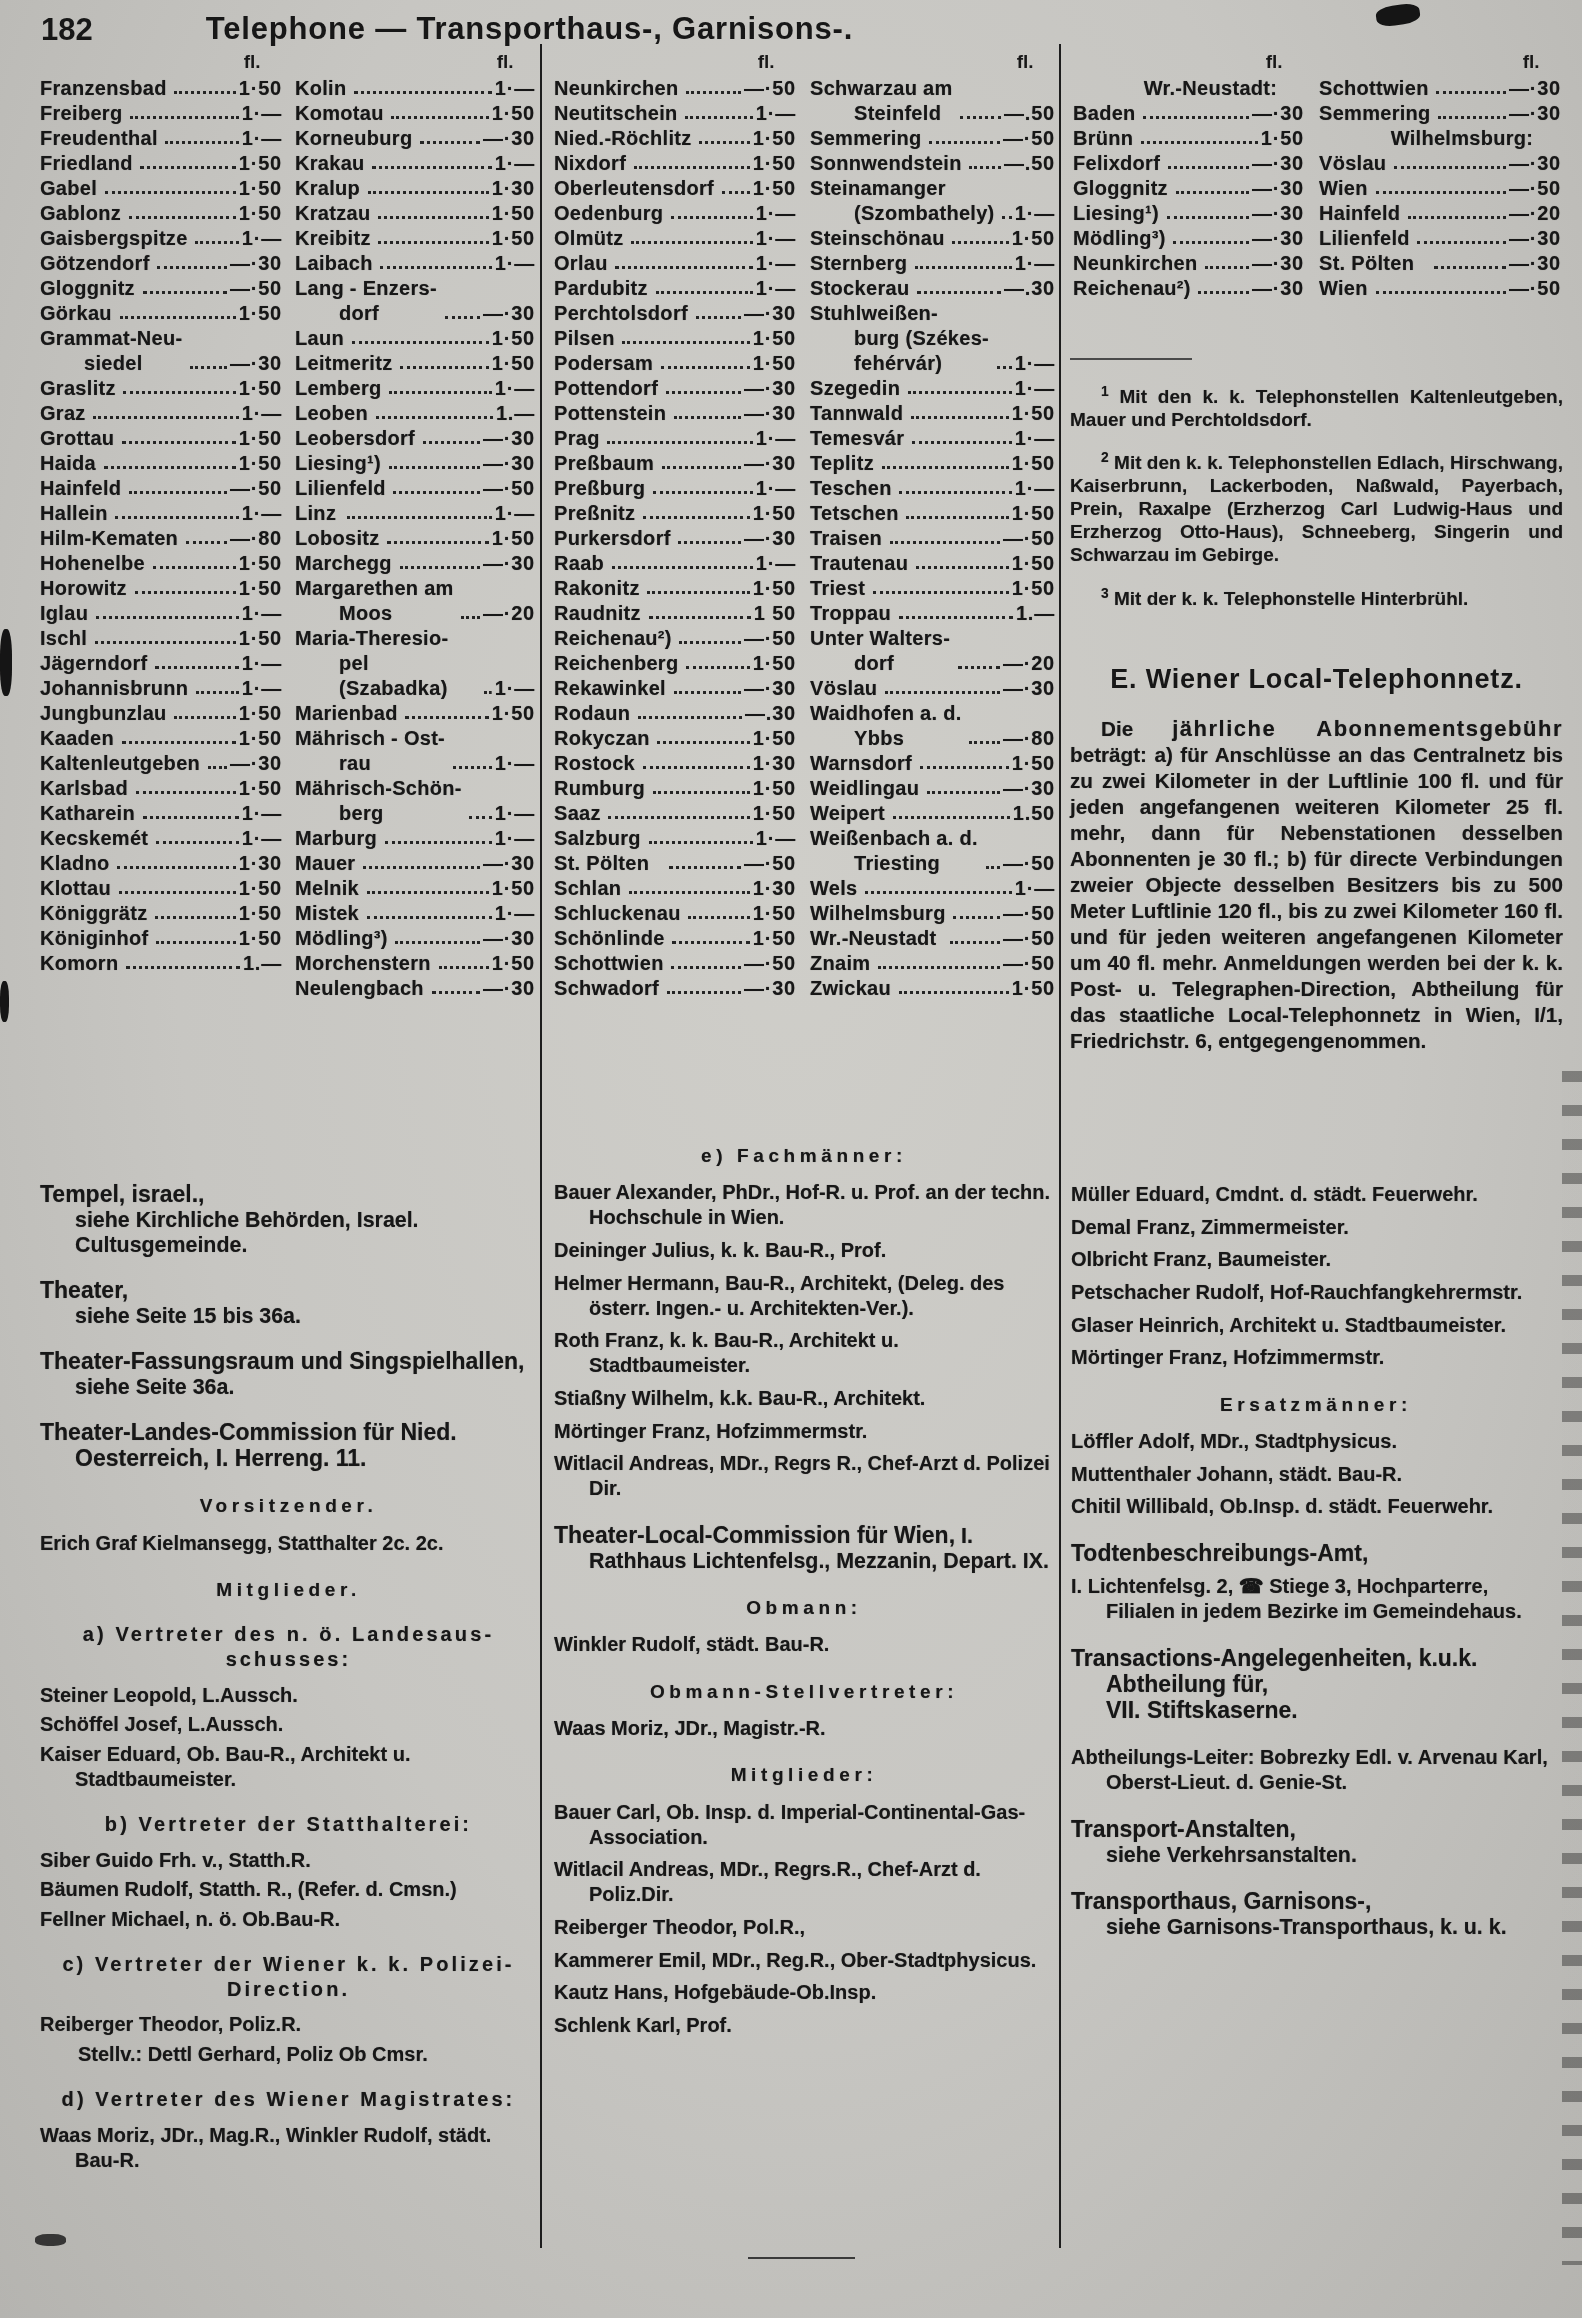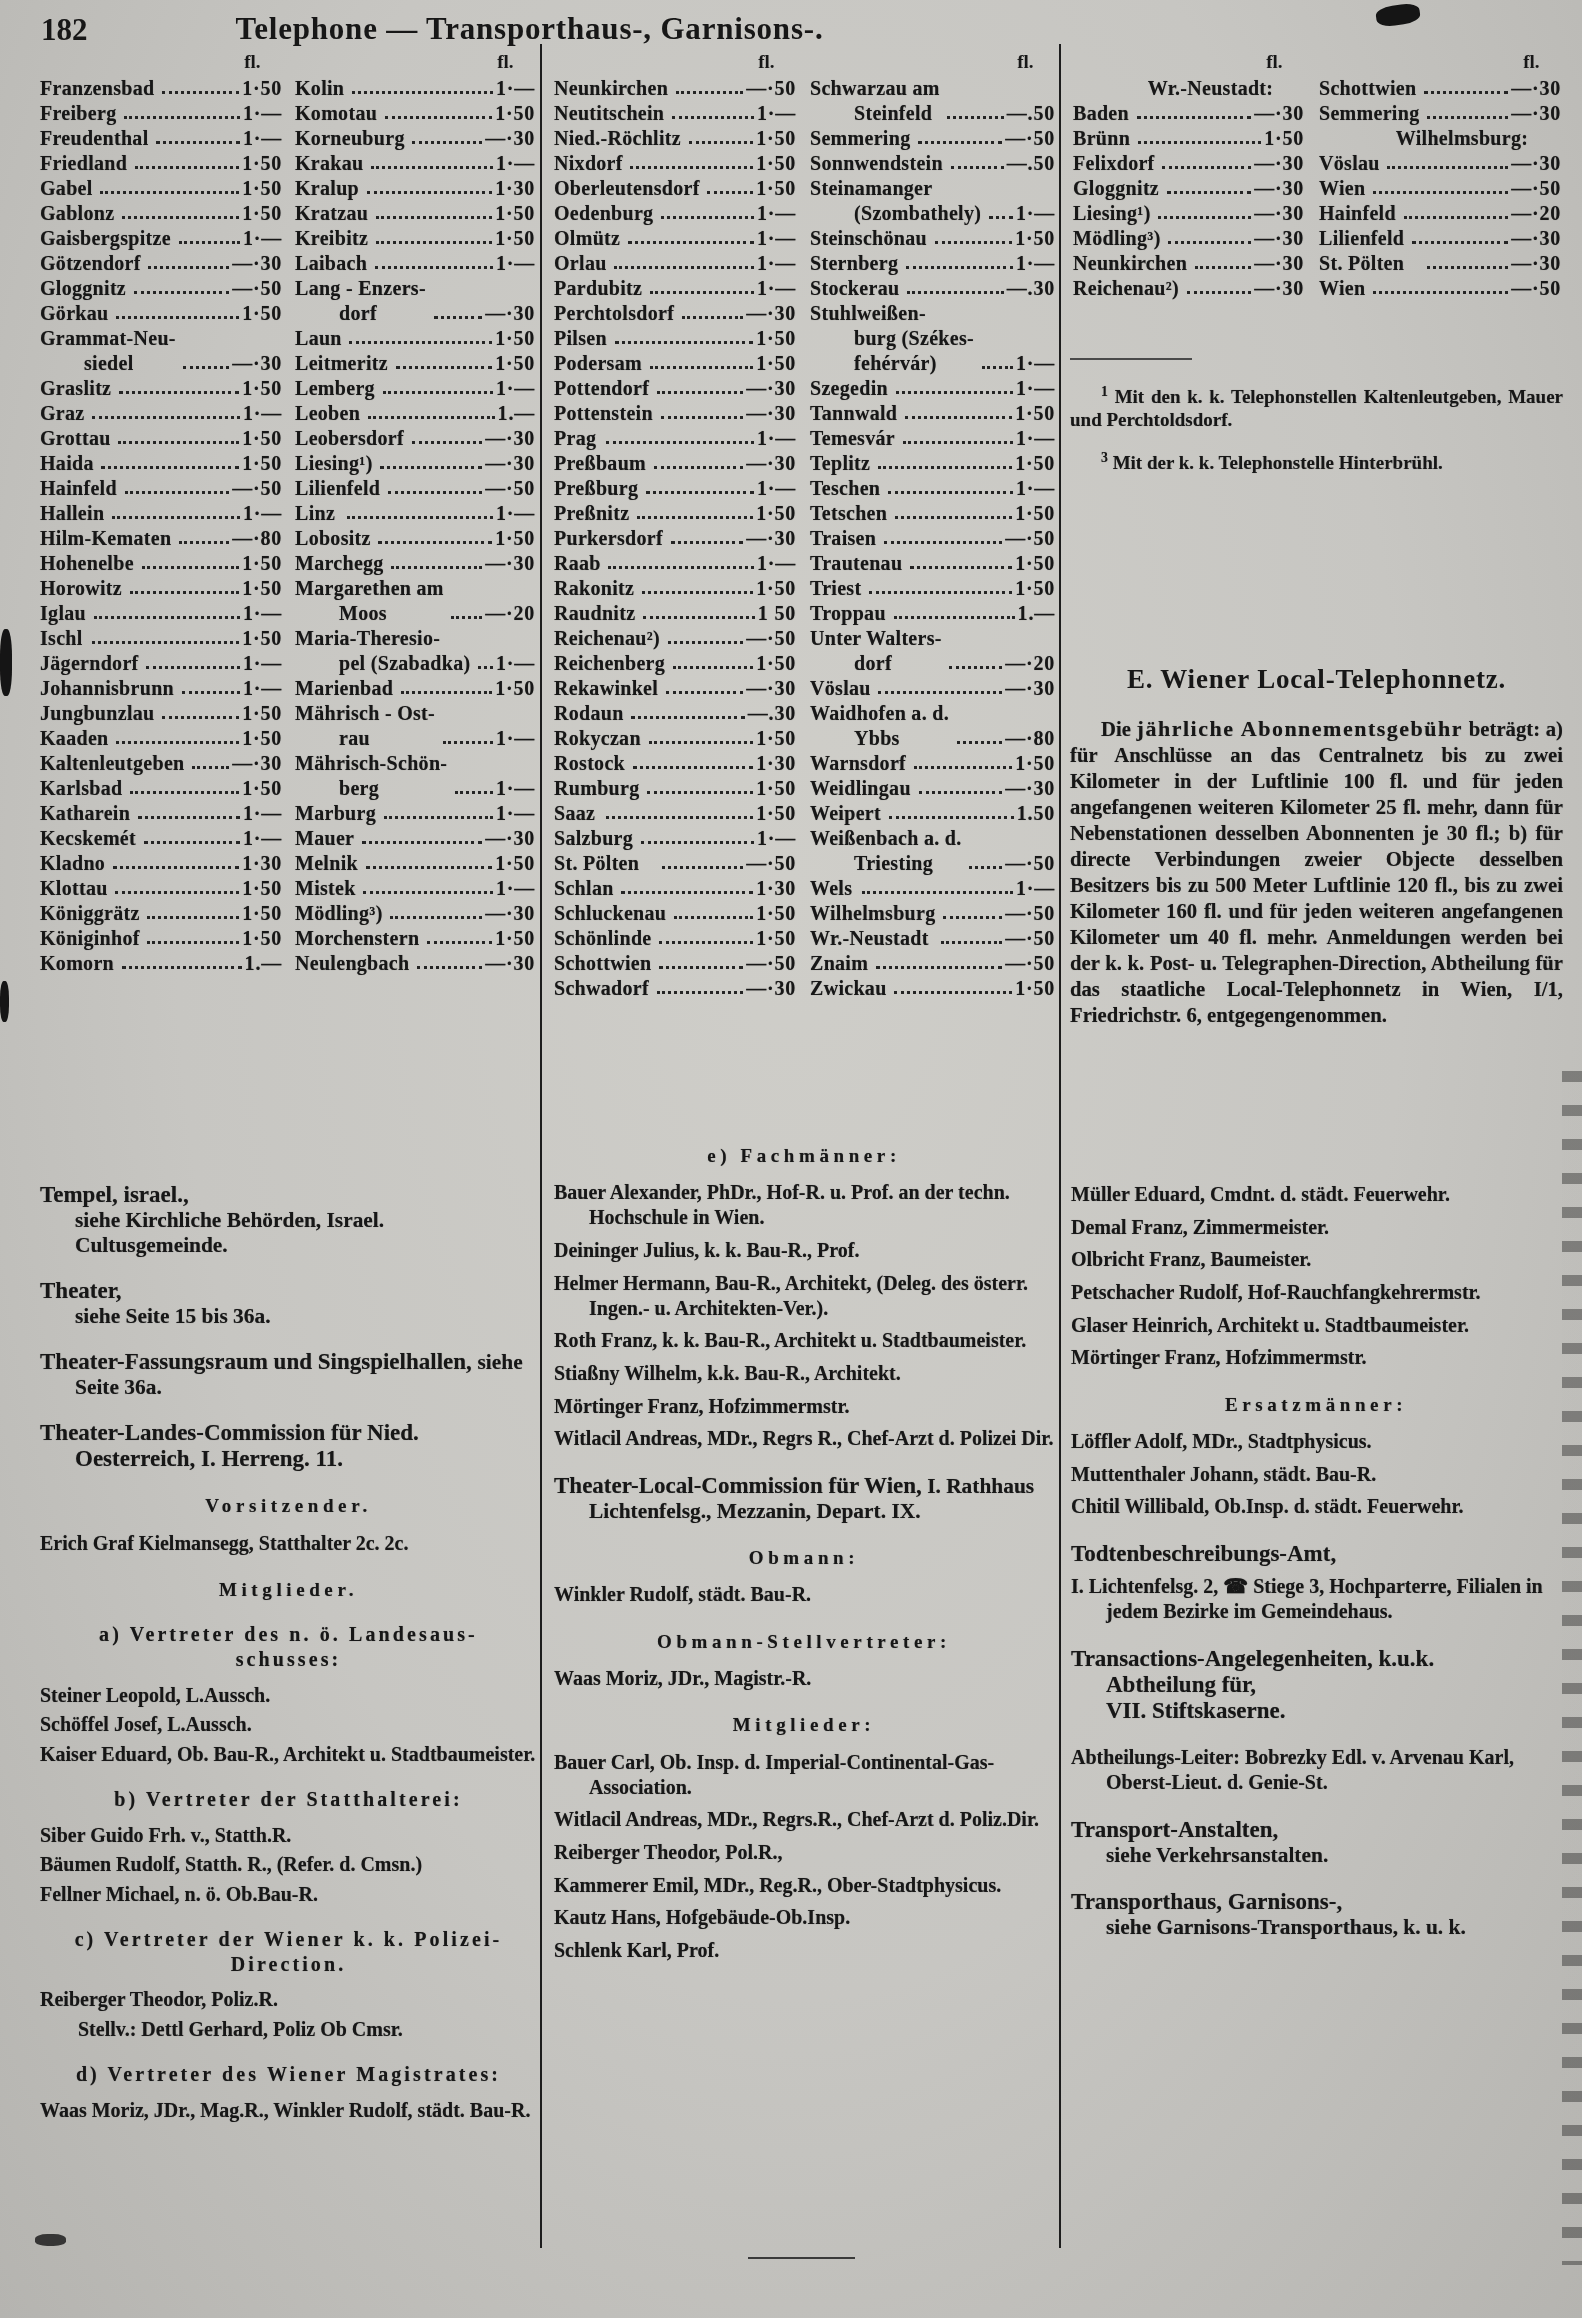--- a/index.html
+++ b/index.html
@@ -1,18 +1,18 @@
 <!DOCTYPE html>
 <html style="font-size:12.2px"><head>
 <meta charset="utf-8">
 <style>
   html,body{margin:0;padding:0;background:#777;}
   .page{position:relative;width:1582px;height:2319px;overflow:hidden;
     background:radial-gradient(ellipse at 50% 38%, #cfcec9 0%, #c7c6c2 55%, #b5b4b0 100%);
-    font-family:Liberation Serif, serif;color:#171717;}
+    font-family:Liberation Sans, sans-serif;color:#171717;}
   .page *{box-sizing:border-box;}
   
   .pagenum{position:absolute;left:41px;top:12.2px;font-size:31px;font-weight:bold;}
   .htitle{position:absolute;left:0;top:10.7px;width:1059px;text-align:center;
     font-size:31px;font-weight:bold;letter-spacing:0.8px;}
   
   .vrule{position:absolute;top:44px;width:2.3px;background:#1d1d1d;height:2204px;}
   .vrule.r1{left:540px;}
   .vrule.r2{left:1059px;}
   
@@ -1024,20 +1024,21 @@
         <span class="ld"></span>
         <span class="pr">—·50</span>
       </div>
     </div>
 
   <div id="fnotes">
     <div class="fnrule"></div>
 
       <p class="fn"><sup>1</sup> <span>Mit den k. k. Telephonstellen Kaltenleutgeben, Mauer und Perchtoldsdorf.</span></p>
 
+      <p class="fn"><sup>2</sup> <span>Mit den k. k. Telephonstellen Edlach, Hirschwang, Kaiserbrunn, Lackerboden, Naßwald, Payerbach, Prein, Raxalpe (Erzherzog Carl Ludwig-Haus und Erzherzog Otto-Haus), Schneeberg, Singerin und Schwarzau im Gebirge.</span></p>
 
       <p class="fn"><sup>3</sup> <span>Mit der k. k. Telephonstelle Hinterbrühl.</span></p>
     </div>
 
   <div id="secE">
     <div class="etitle">E. Wiener Local-Telephonnetz.</div>
     <p class="ebody"><span>Die </span><span class="emph">jährliche Abonnementsgebühr</span><span> beträgt: a) für Anschlüsse an das Centralnetz bis zu zwei Kilometer in der Luftlinie 100 fl. und für jeden angefangenen weiteren Kilometer 25 fl. mehr, dann für Nebenstationen desselben Abonnenten je 30 fl.; b) für directe Verbindungen zweier Objecte desselben Besitzers bis zu 500 Meter Luftlinie 120 fl., bis zu zwei Kilometer 160 fl. und für jeden weiteren angefangenen Kilometer um 40 fl. mehr. Anmeldungen werden bei der k. k. Post- u. Telegraphen-Direction, Abtheilung für das staatliche Local-Telephonnetz in Wien, I/1, Friedrichstr. 6, entgegengenommen.</span></p>
   </div>
 
   <div class="bcol" id="bl">

